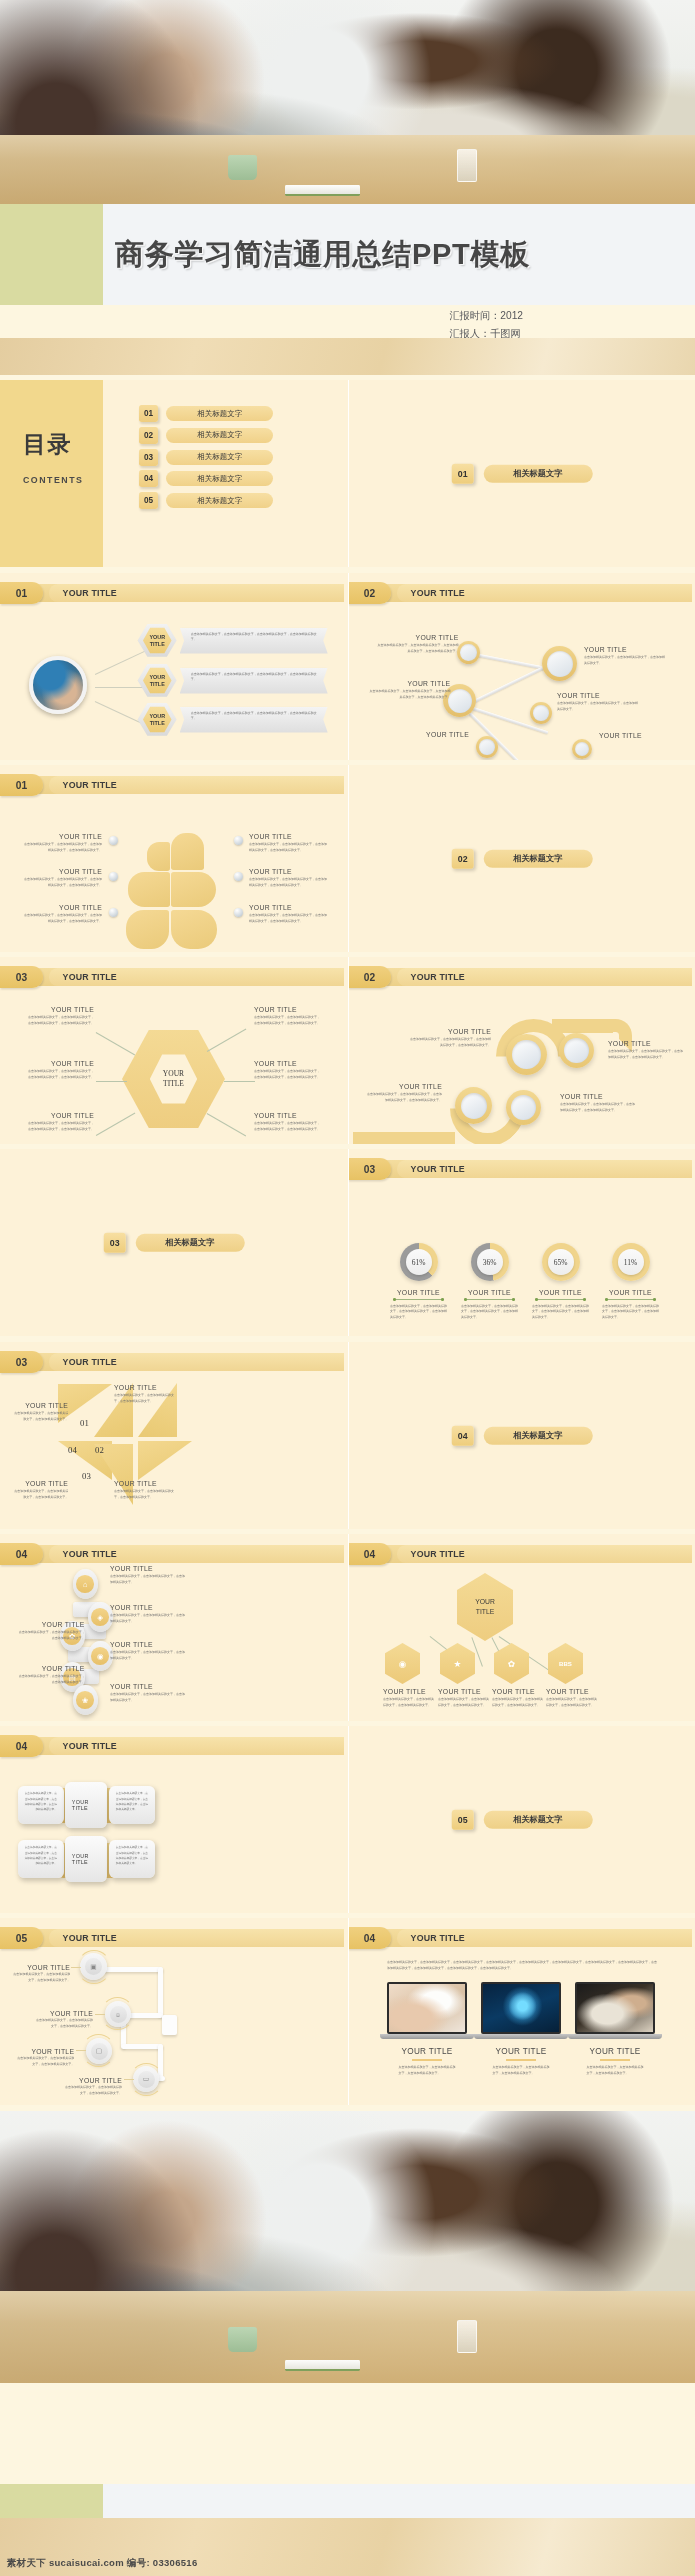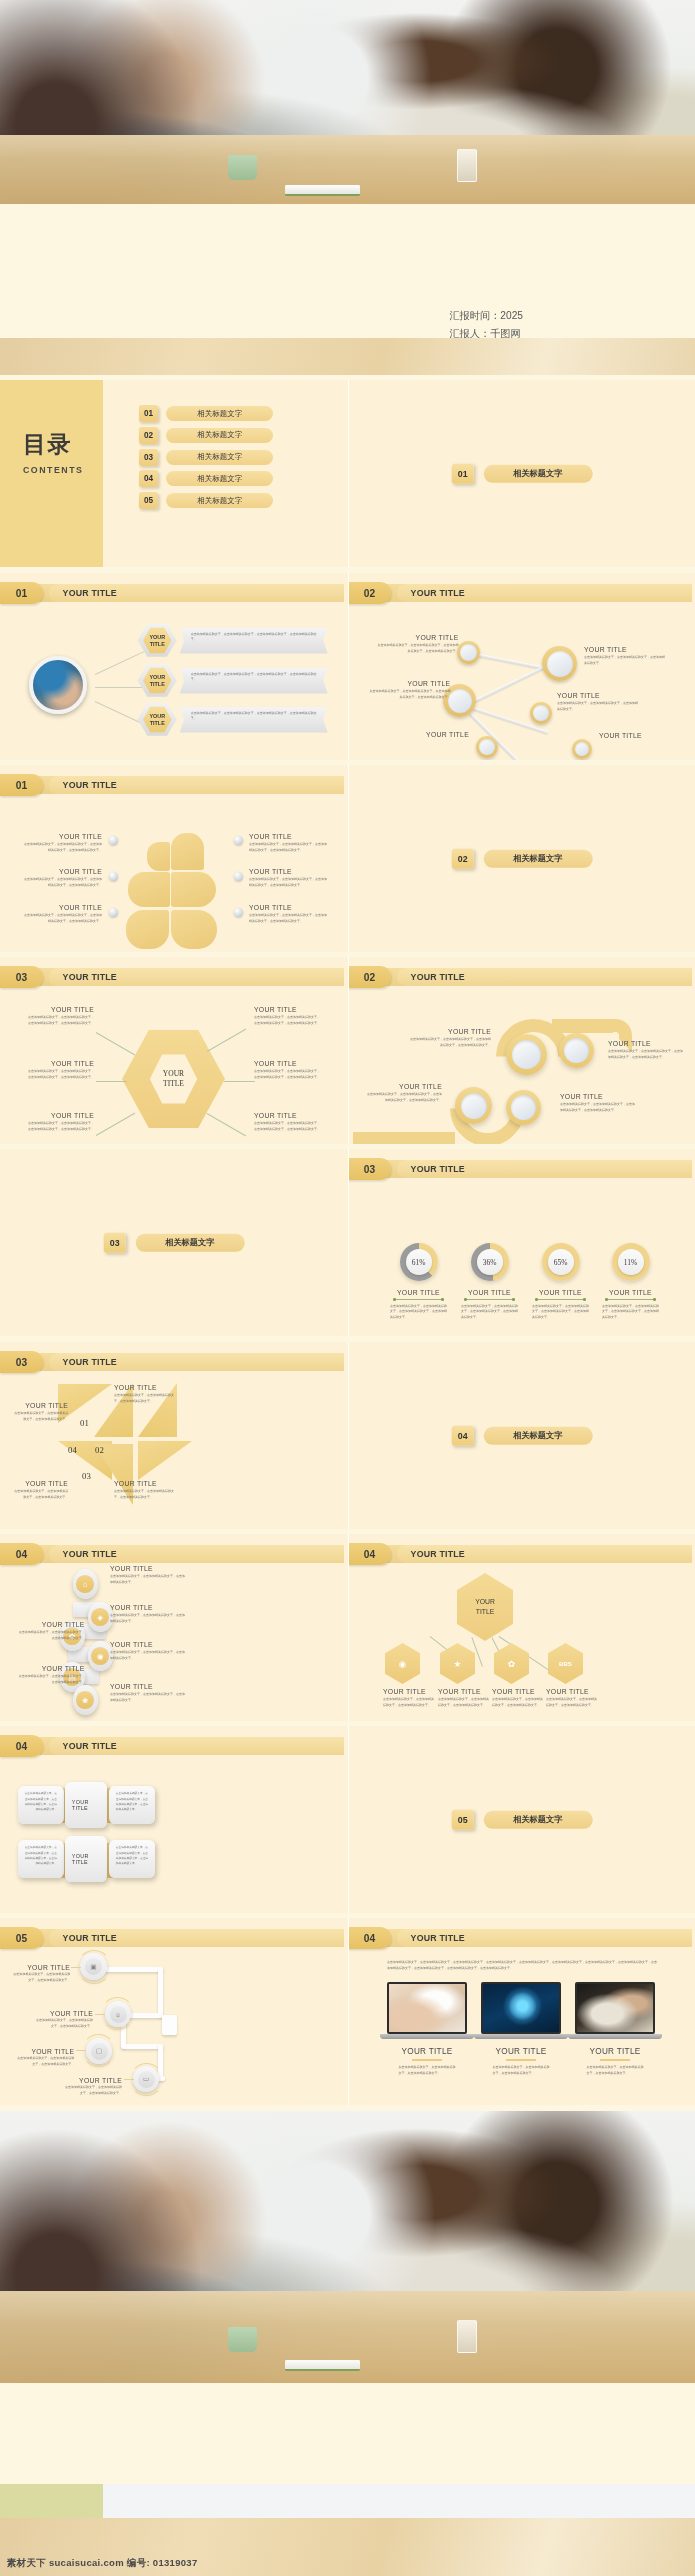--- a/index.html
+++ b/index.html
@@ -78,21 +78,21 @@
     position:absolute; left:49px; top:0; height:17.7px; right:0;
     background:linear-gradient(180deg,#f7e3ab,#f0d593); border-radius:8.8px 0 0 8.8px;
     display:flex; align-items:center; padding-left:13.6px;
     font-size:8.8px; font-weight:bold; color:#3c3c3c; letter-spacing:0.2px;
   }
 
   
   .toc-left { position:absolute; left:0; top:0; width:103px; height:100%; background:#f2d88d; }
   .toc-title { position:absolute; left:23px; top:53px; }
   .toc-title .cn { font-size:23px; font-weight:bold; color:#3b3b3b; letter-spacing:1.4px; line-height:1; }
-  .toc-title .en { font-size:8.8px; color:#4a4a4a; letter-spacing:1.5px; margin-top:9px; font-weight:bold; }
+  .toc-title .en { font-size:8.8px; color:#4a4a4a; letter-spacing:1.5px; margin-top:19px; font-weight:bold; }
   .toc-list { position:absolute; left:139px; top:25px; }
   .toc-row { display:flex; align-items:center; margin-bottom:4.8px; }
   .toc-num {
     width:19px; height:17px; border-radius:2.7px;
     background:linear-gradient(180deg,#f6dc9c,#efcd7f);
     display:flex; align-items:center; justify-content:center;
     font-size:8.2px; font-weight:bold; color:#333;
     box-shadow:1.4px 2px 2.7px rgba(0,0,0,.14);
   }
   .toc-bar {
@@ -311,22 +311,26 @@
 <div class="page">
 
   <div class="photo-band" style="top:0;height:204px;">
     <div class="photo"></div>
     <div class="photo-table"></div>
     <div class="photo-cup" style="left:228px;top:155px;"></div>
     <div class="photo-glass" style="left:457px;top:149px;"></div>
     <div class="photo-book" style="left:285px;top:185px;"></div>
   </div>
 
+  <div class="cover-title-band" style="top:204px;height:101px;">
+    <div class="cover-swatch"></div>
+    <div class="cover-title">商务学习简洁通用总结PPT模板</div>
+  </div>
   <div class="cover-meta" style="top:307px;">
-    <div>汇报时间：2025</div>
+    <div>汇报时间：2012</div>
     <div>汇报人：千图网</div>
   </div>
   <div class="footer-band" style="top:338px;height:37px;"></div>
 
   <div class="slide halfL" style="top:380px;height:187px;">
     <div class="toc-left"></div>
     <div class="toc-title">
       <div class="cn">目录</div>
       <div class="en">CONTENTS</div>
     </div>
@@ -954,19 +958,19 @@
   <div class="photo-band" style="top:2111px;height:272px;">
     <div class="photo"></div>
     <div class="photo-table"></div>
     <div class="photo-cup" style="left:228px;top:216px;"></div>
     <div class="photo-glass" style="left:457px;top:209px;"></div>
     <div class="photo-book" style="left:285px;top:249px;"></div>
   </div>
 
 
   <div class="footer-band" style="top:2518px;height:58px;">
-    <div class="footer-text">素材天下 sucaisucai.com  编号: 01319037</div>
+    <div class="footer-text">素材天下 sucaisucai.com  编号: 03306516</div>
   </div>
   <div style="position:absolute;left:0;top:2484px;width:696px;height:34px;background:#f2f4f6;"></div>
   <div style="position:absolute;left:0;top:2484px;width:103px;height:34px;background:#d9dba1;"></div>
 
 </div>
 
 
 </body></html>

